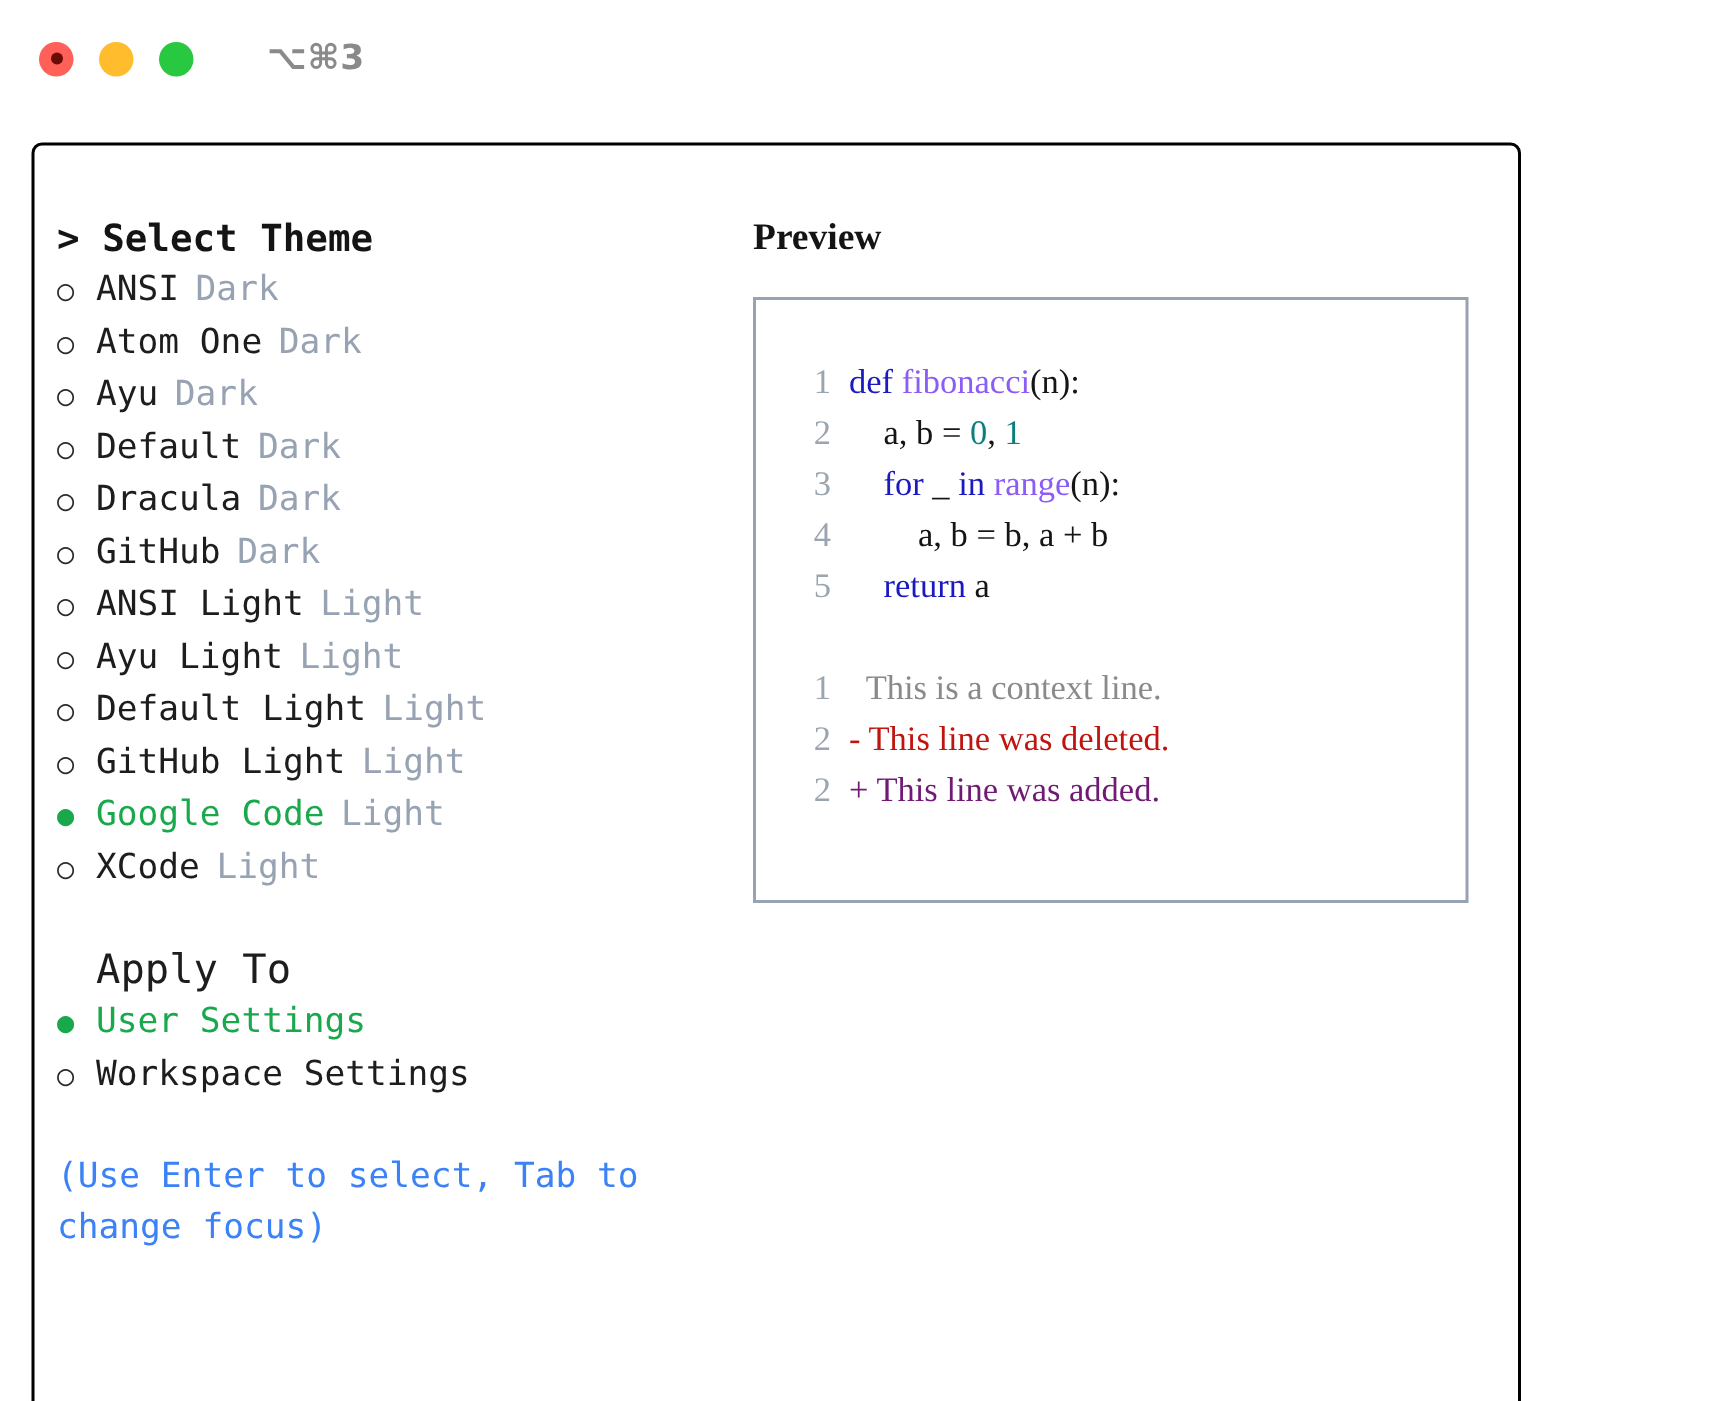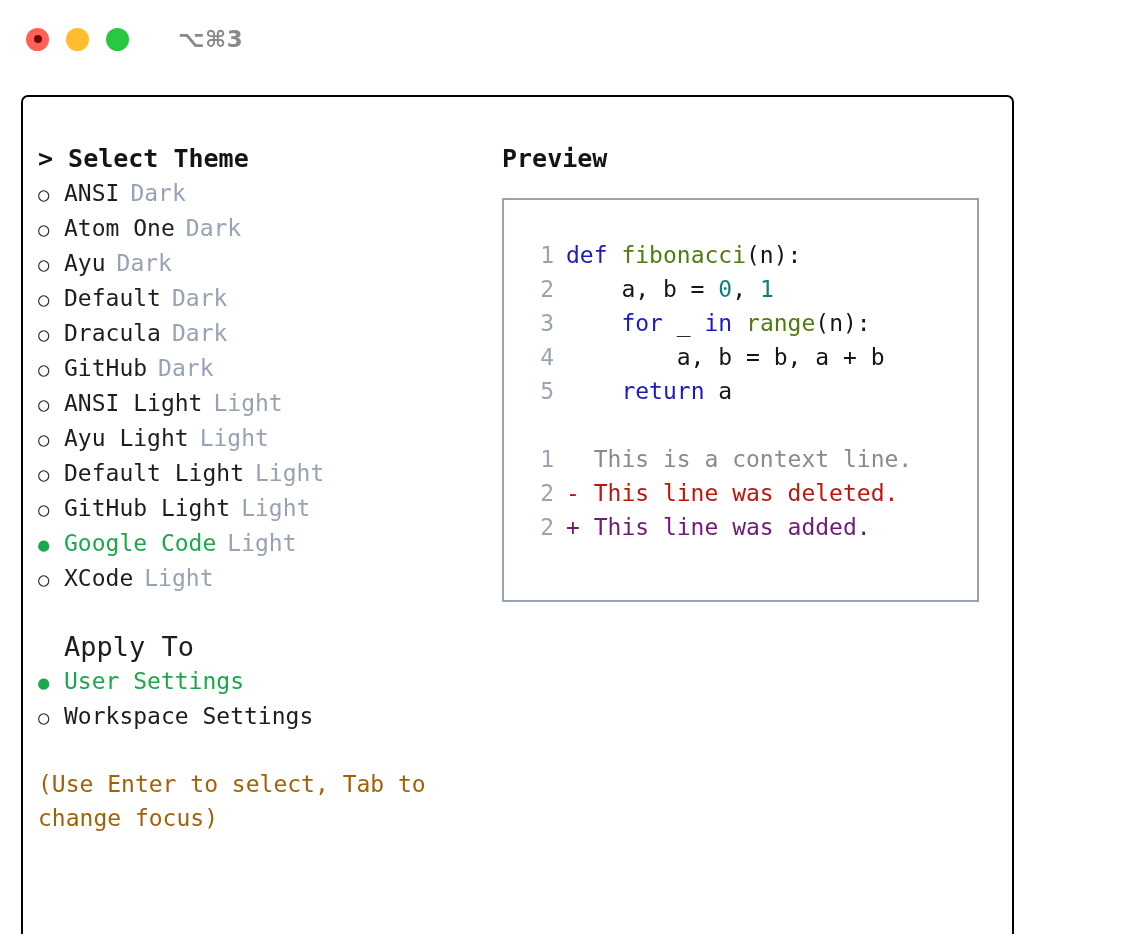--- a/index.html
+++ b/index.html
@@ -129,32 +129,33 @@
     font-size: 27px;
     color: #1d1d1d;
     line-height: 34px;
     padding-left: 26px;
     white-space: pre;
   }
 
   .hint {
     margin-top: 33px;
     font-size: 23px;
-    color: #a16207;
+    color: #3b82f6;
     line-height: 34px;
     width: 410px;
     white-space: pre-wrap;
   }
 
   
   .right-col {
     position: absolute;
     left: 479px;
     top: 45px;
     width: 490px;
+    font-family: Liberation Serif, serif;
   }
   .preview-box {
     margin-top: 22px;
     width: 477px;
     height: 404px;
     border: 2px solid #97a2b3;
     box-sizing: border-box;
     background: #ffffff;
     padding: 38px 0 0 20px;
   }
@@ -168,21 +169,21 @@
   .lineno {
     width: 30px;
     flex: 0 0 30px;
     text-align: right;
     color: #9aa5b1;
     margin-right: 12px;
   }
   .code-text { white-space: pre; }
 
   .tok-kw  { color: #1a1ac0; }
-  .tok-fn  { color: #4d7c0f; }
+  .tok-fn  { color: #8b5cf6; }
   .tok-num { color: #0d7e7e; }
   .tok-pl  { color: #151515; }
 
   .diff-gap { height: 34px; }
   .diff-ctx { color: #8a8a8a; }
   .diff-del { color: #c0150e; }
   .diff-add { color: #701a75; }
 </style>
 </head>
 <body>

